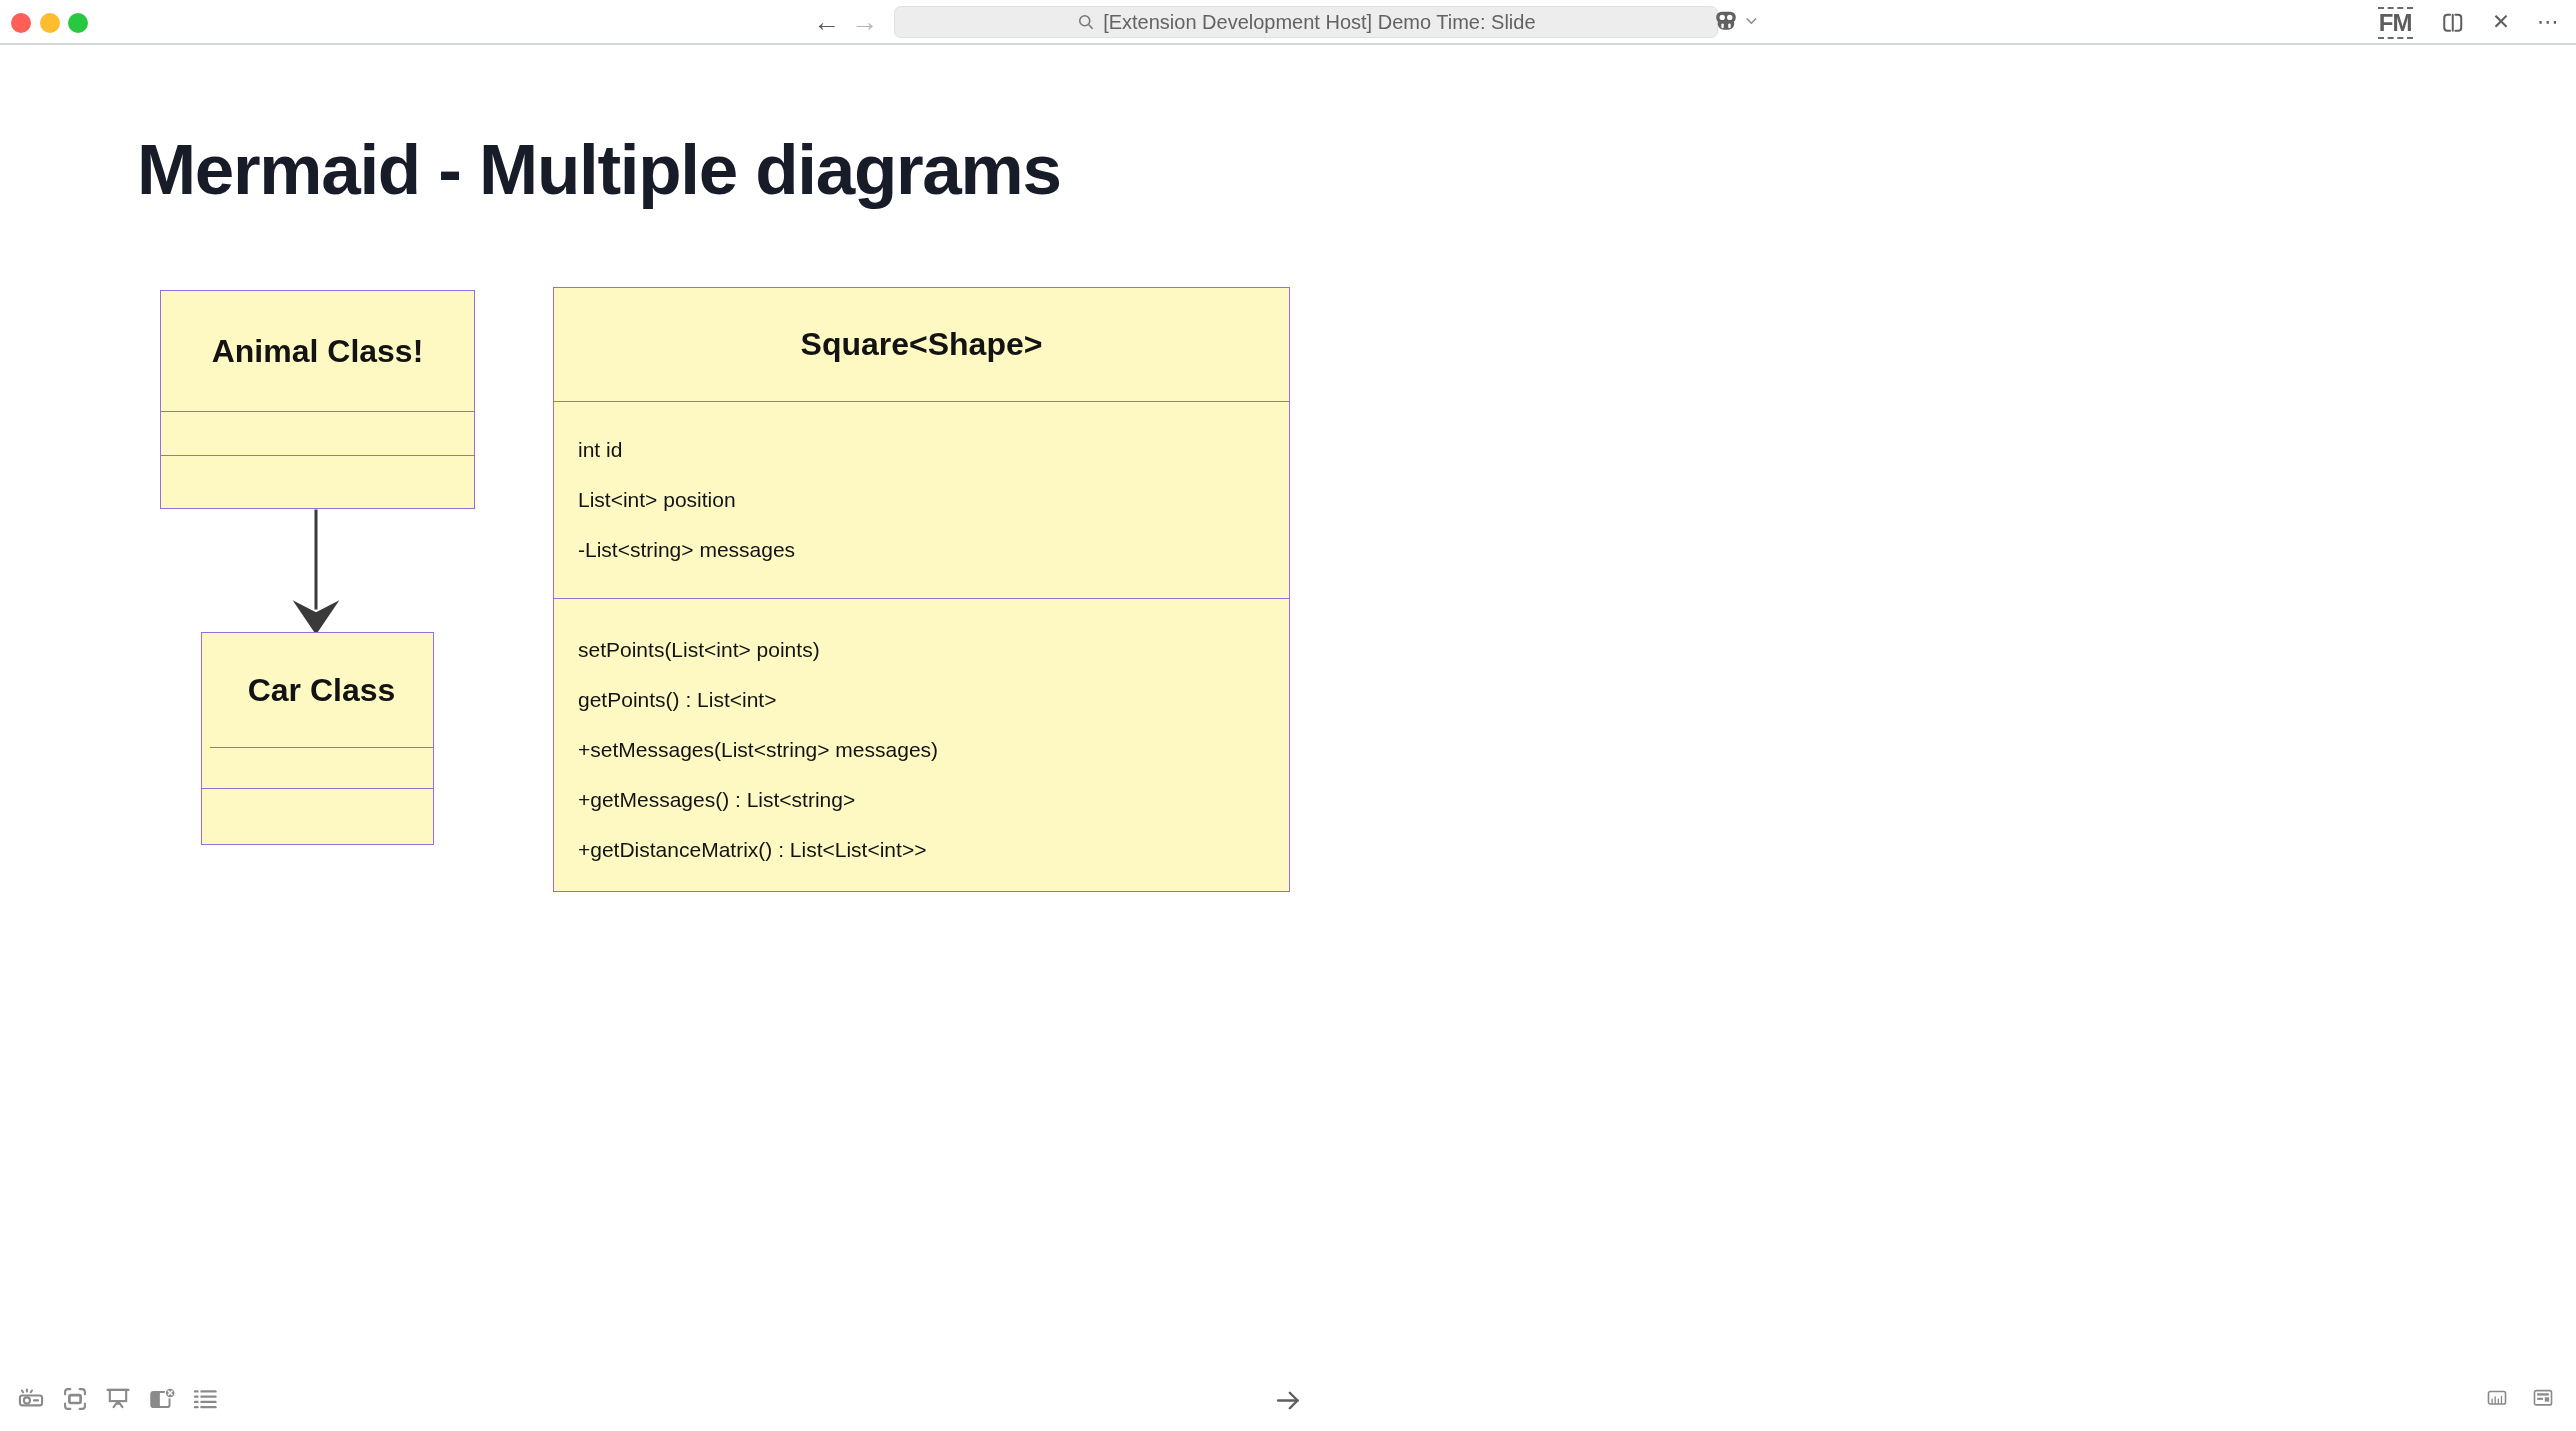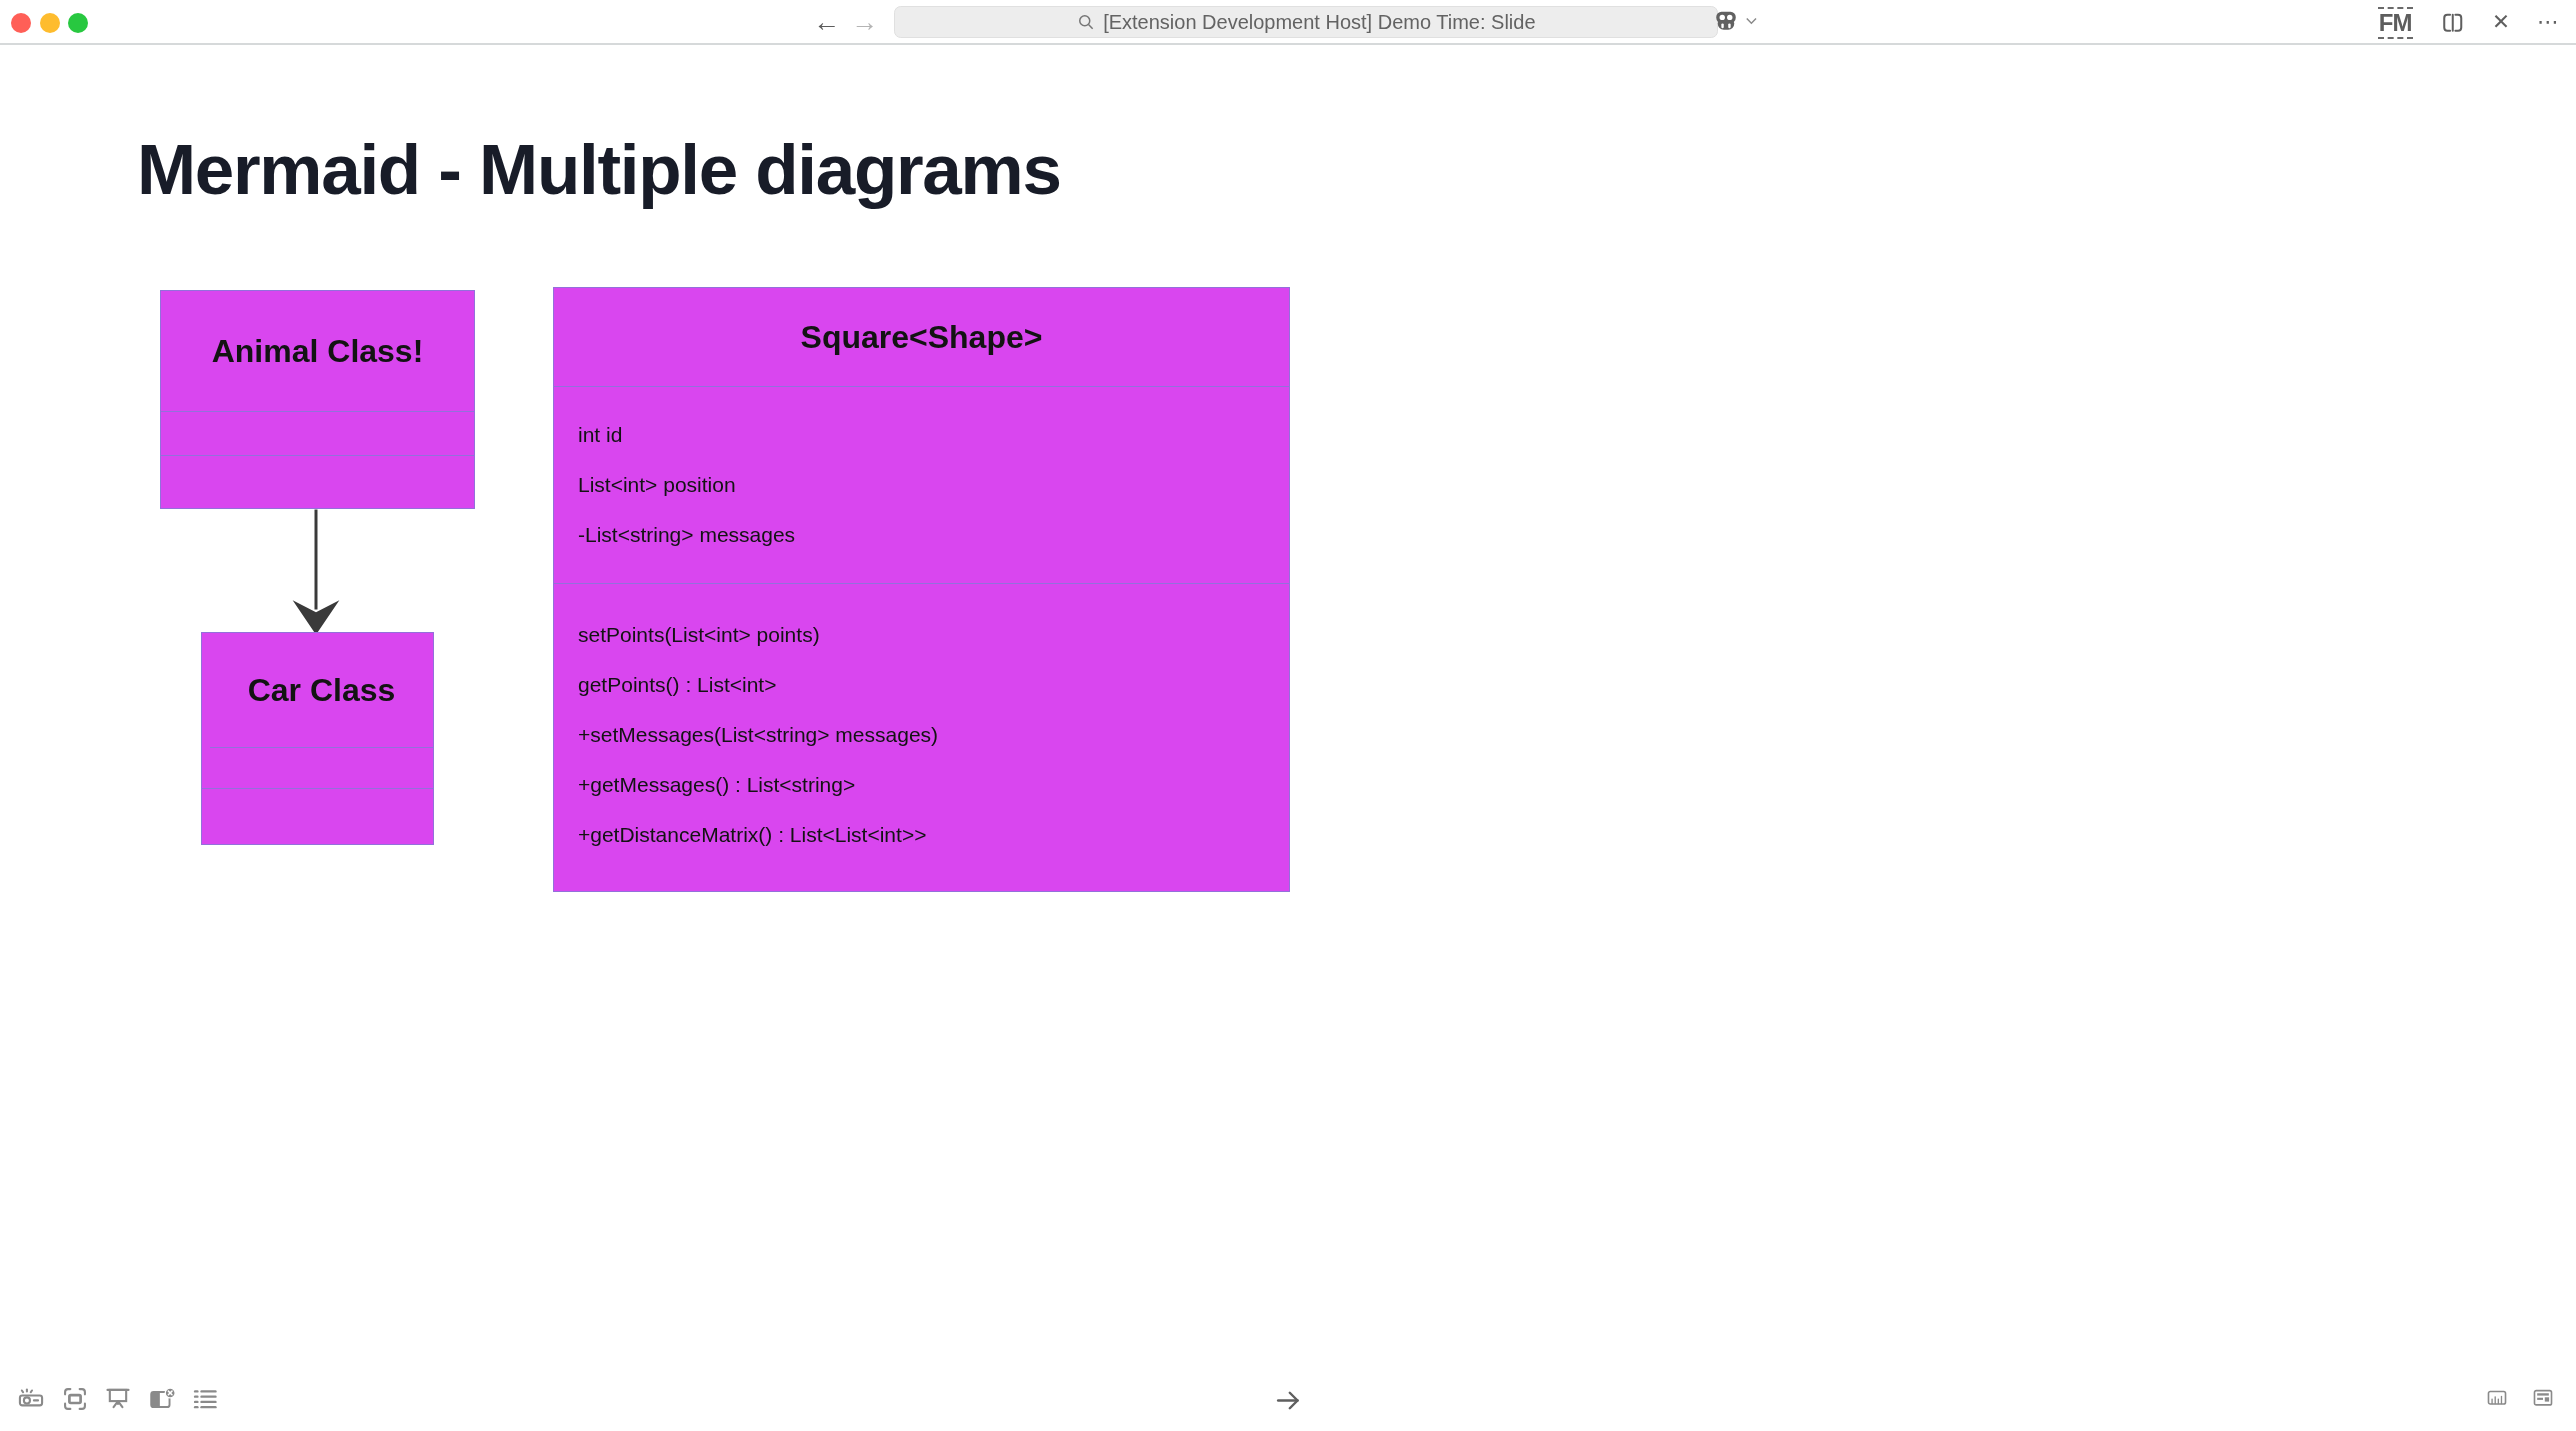--- a/index.html
+++ b/index.html
@@ -30,38 +30,38 @@
   .tb-right { position:absolute; right:17.4px; top:0; height:45px; display:flex;
               align-items:center; gap:27px; color:#5f5f5f; }
   .fm-badge { font-size:24px; font-weight:bold; letter-spacing:-0.7px; color:#5d5d5d;
               border-top:2px dashed #6a6a6a; border-bottom:2px dashed #6a6a6a; padding:0 0.7px; }
   .tb-glyph { font-size:21.5px; color:#5f5f5f; line-height:1; }
 
   
   .heading { position:absolute; left:137px; top:129px; font-size:71px; font-weight:600;
              letter-spacing:-1.3px; color:#181c28; }
 
-  .uml { position:absolute; background:#d946ef; border:1.7px solid #9370DB;
+  .uml { position:absolute; background:#fef9c3; border:1.7px solid #9370DB;
          display:flex; flex-direction:column; color:#131313; }
   .uml-title { display:flex; align-items:center; justify-content:center;
                font-weight:bold; font-size:32px; border-bottom:1.3px solid #9370DB; }
   .uml-attrs { border-bottom:1.3px solid #9370DB; }
   .uml-methods { flex:1; }
   .uml-lines { font-size:21px; line-height:50px; padding-left:24px; }
 
   .box-animal { left:160px; top:290px; width:315px; height:219px; }
   .box-animal .uml-title { height:121px; }
   .box-animal .uml-attrs { height:44px; }
 
   .box-car { left:201px; top:632px; width:233px; height:213px; }
   .box-car .uml-title { height:115px;margin-left:8px; }
   .box-car .uml-attrs { height:41px; }
 
   .box-square { left:553px; top:287px; width:737px; height:605px; }
-  .box-square .uml-title { height:99px; }
+  .box-square .uml-title { height:114px; }
   .box-square .uml-attrs { height:197px; padding-top:23px; }
   .box-square .uml-methods { padding-top:25.5px; }
 
   .rel-arrow { position:absolute; left:286px; top:509px; }
 
   
   .bottom-left { position:absolute; left:17.4px; top:1385px; display:flex; gap:15.4px; }
   .bottom-left .ic { width:28px; height:28px; }
   .bottom-center { position:absolute; left:1273px; top:1385px; width:31px; height:31px; }
   .bottom-right { position:absolute; right:21.5px; top:1387px; display:flex; gap:21.5px; }

